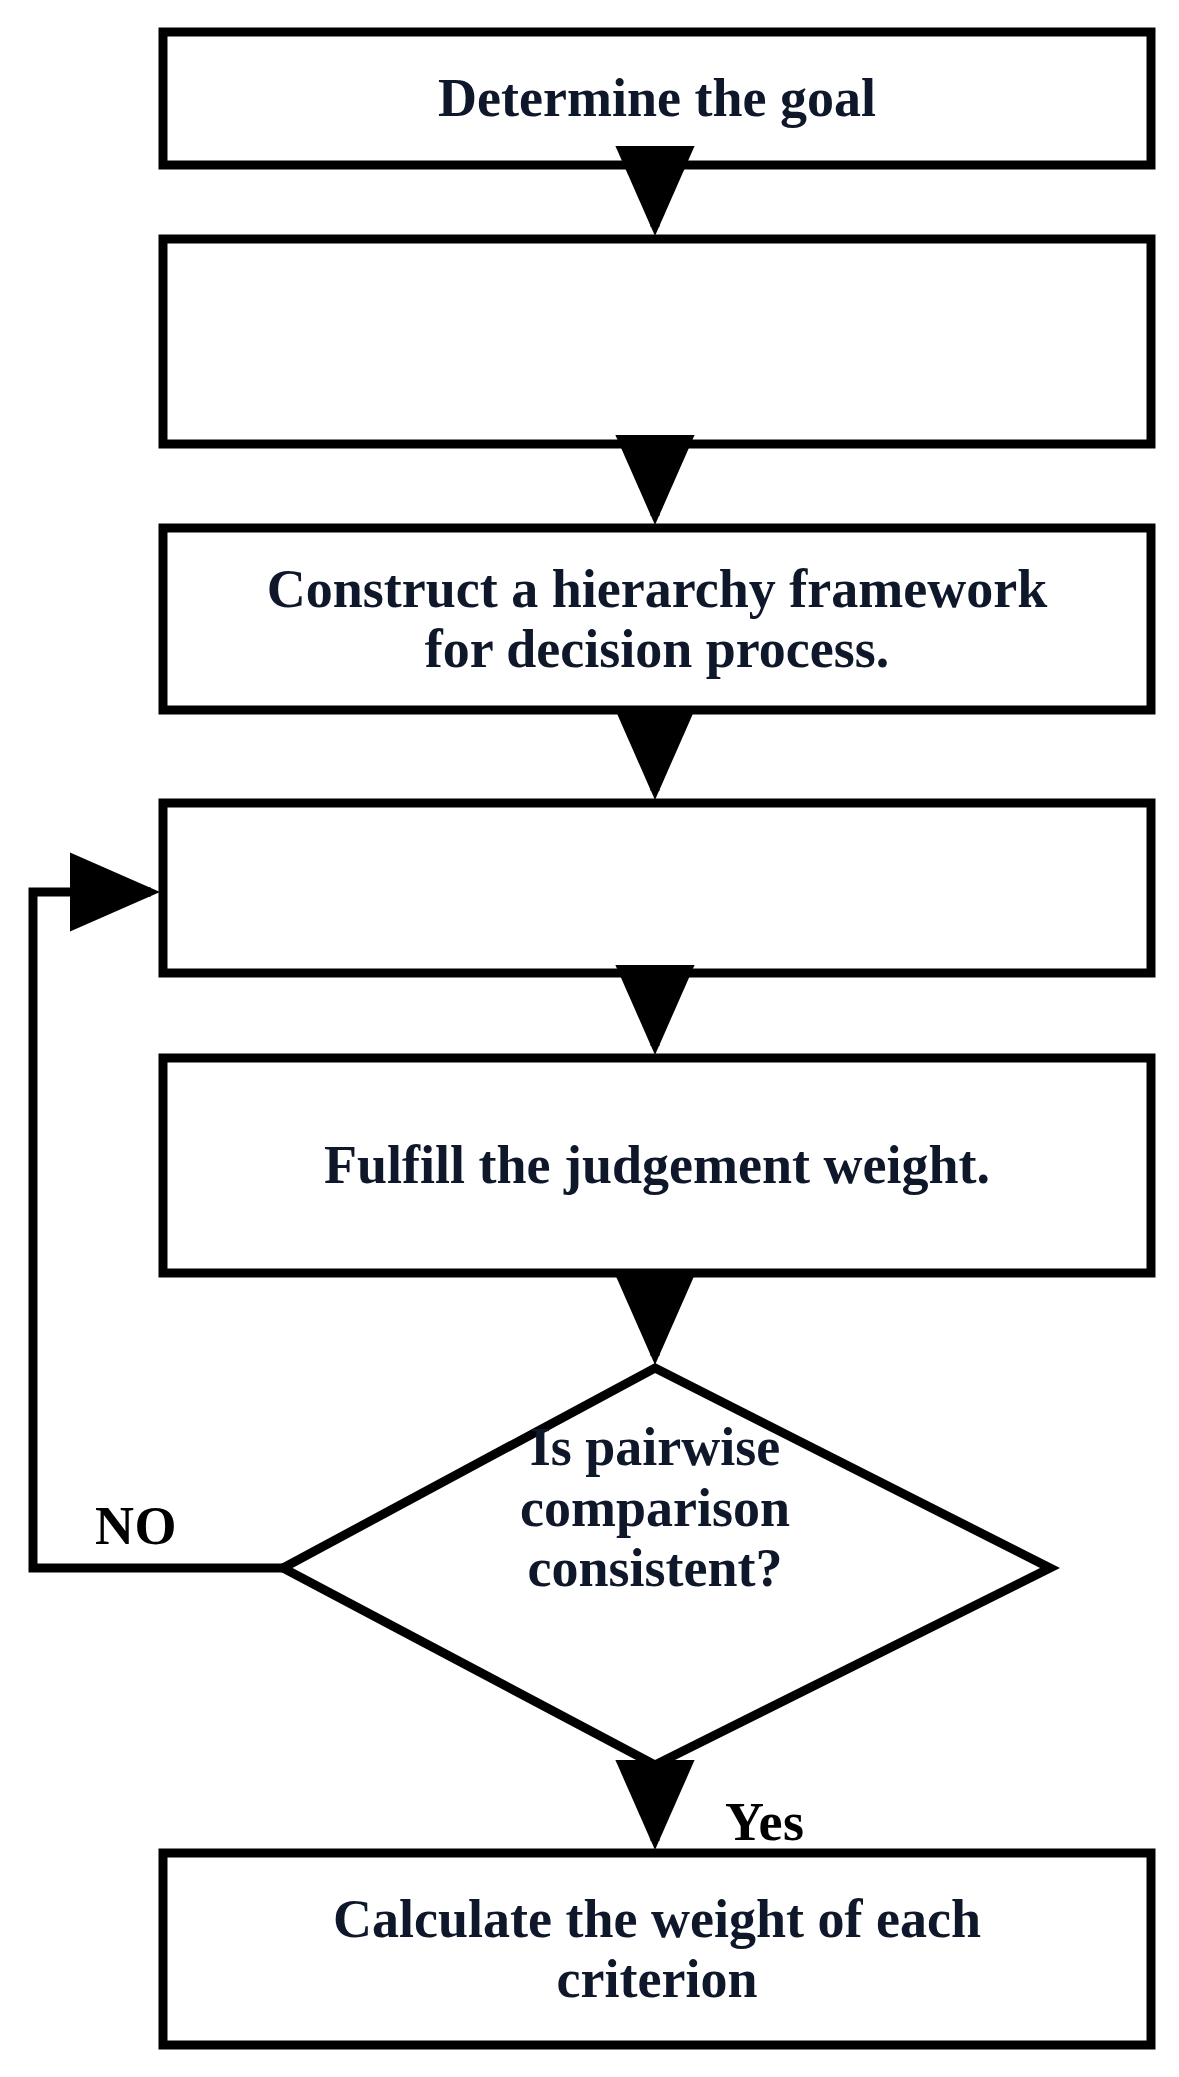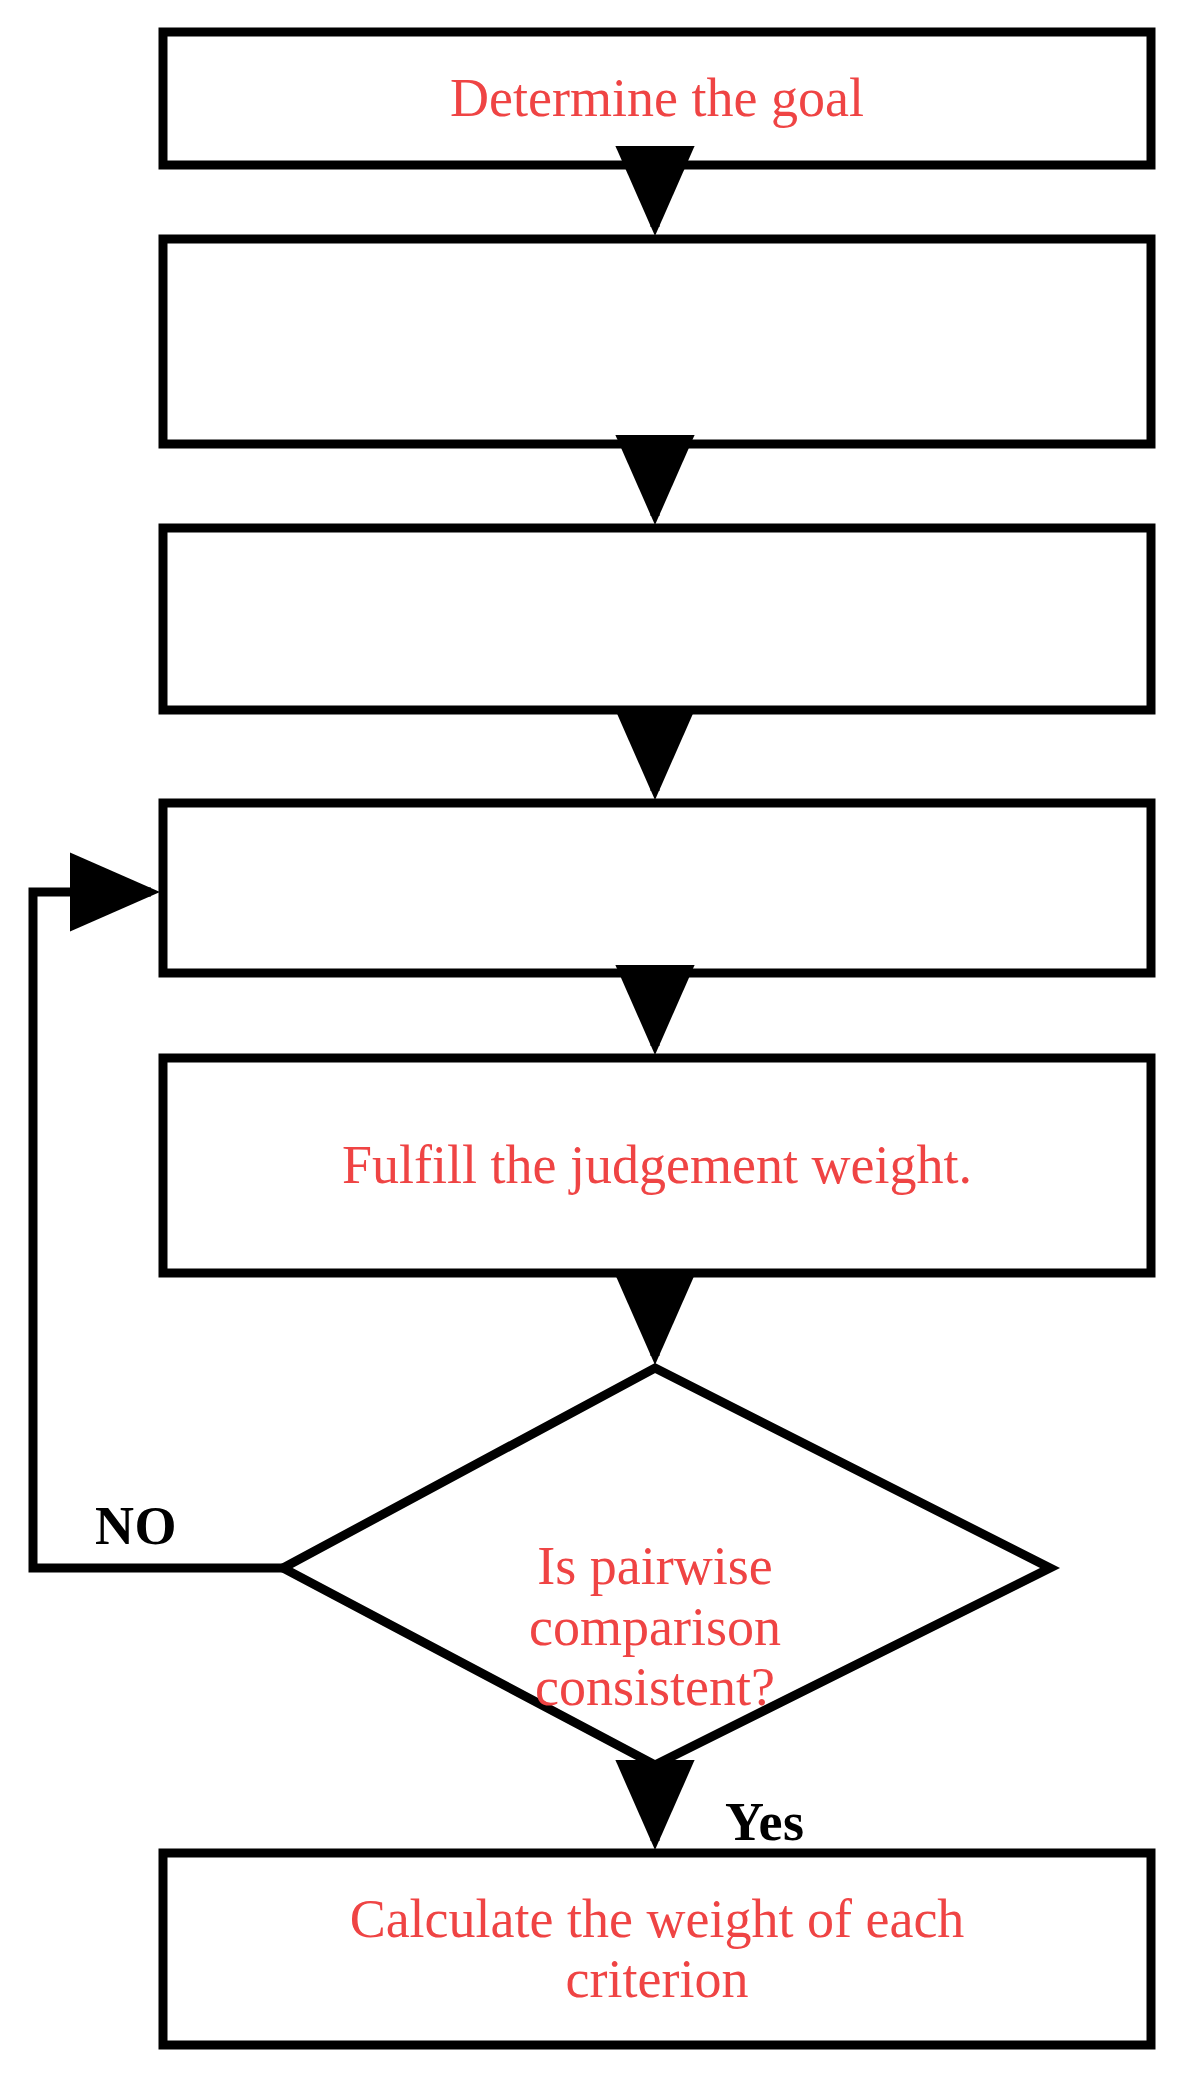--- a/index.html
+++ b/index.html
@@ -21,25 +21,26 @@
     left: 0;
     width: 1179px;
     height: 2077px;
   }
   .node-text {
     position: absolute;
     display: flex;
     align-items: center;
     justify-content: center;
     text-align: center;
-    color: #ef4444;
+    color: #0f172a;
     font-family: "Liberation Serif", "DejaVu Serif", serif;
     line-height: 1.12;
     white-space: pre-line;
     pointer-events: none;
+    font-weight: bold;
   }
   .process-text {
     font-size: 54px;
   }
   .decision-text {
     font-size: 54px;
   }
   .edge-label {
     position: absolute;
     color: #000000;
@@ -87,25 +88,27 @@
     <line x1="655" y1="1273" x2="655" y2="1356" stroke="#000000" stroke-width="9" marker-end="url(#arrowhead)"></line>
 
     <line x1="655" y1="1765" x2="655" y2="1841" stroke="#000000" stroke-width="9" marker-end="url(#arrowhead)"></line>
 
     <polyline points="283,1568 33,1568 33,892 151,892" fill="none" stroke="#000000" stroke-width="9" stroke-linejoin="miter" marker-end="url(#arrowhead)"></polyline>
   </svg>
 
   <div class="node-text process-text" style="left:173px; top:32px; width:968px; height:133px;">Determine the goal</div>
 
 
+  <div class="node-text process-text" style="left:173px; top:528px; width:968px; height:182px;">Construct a hierarchy framework
+for decision process.</div>
 
 
   <div class="node-text process-text" style="left:173px; top:1058px; width:968px; height:215px;">Fulfill the judgement weight.</div>
 
-  <div class="node-text decision-text" style="left:395px; top:1452px; width:520px; height:350px;">Is pairwise
+  <div class="node-text decision-text" style="left:395px; top:1333px; width:520px; height:350px;">Is pairwise
 comparison
 consistent?</div>
 
   <div class="node-text process-text" style="left:173px; top:1853px; width:968px; height:192px;text-align:center;">Calculate the weight of each
 criterion</div>
 
   <div class="edge-label" style="left:95px; top:1467px;">NO</div>
 
   <div class="edge-label" style="left:725px; top:1763px;">Yes</div>
 

